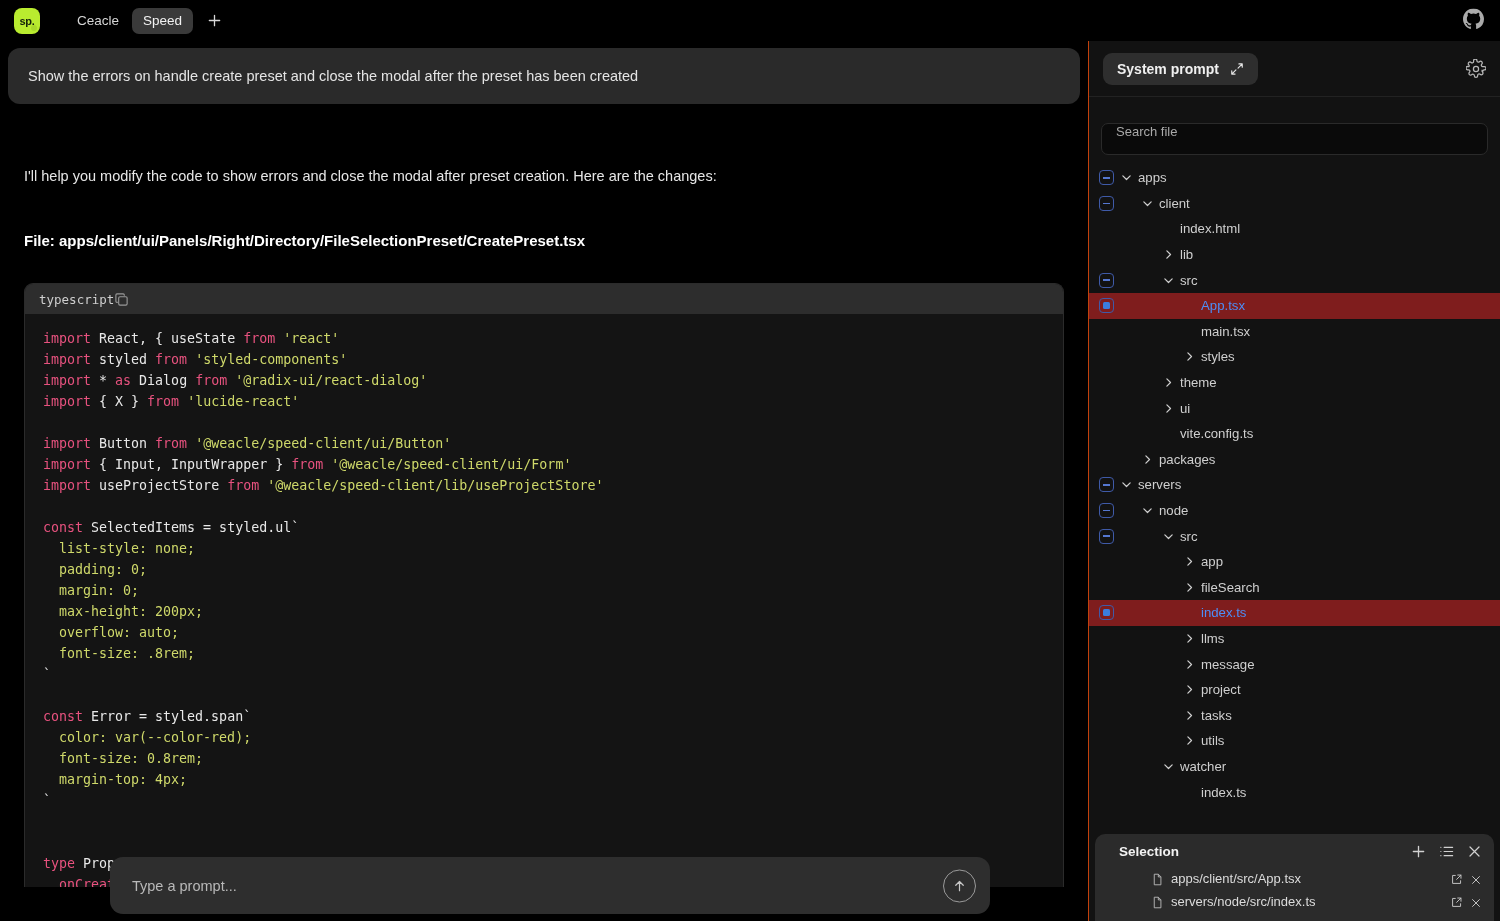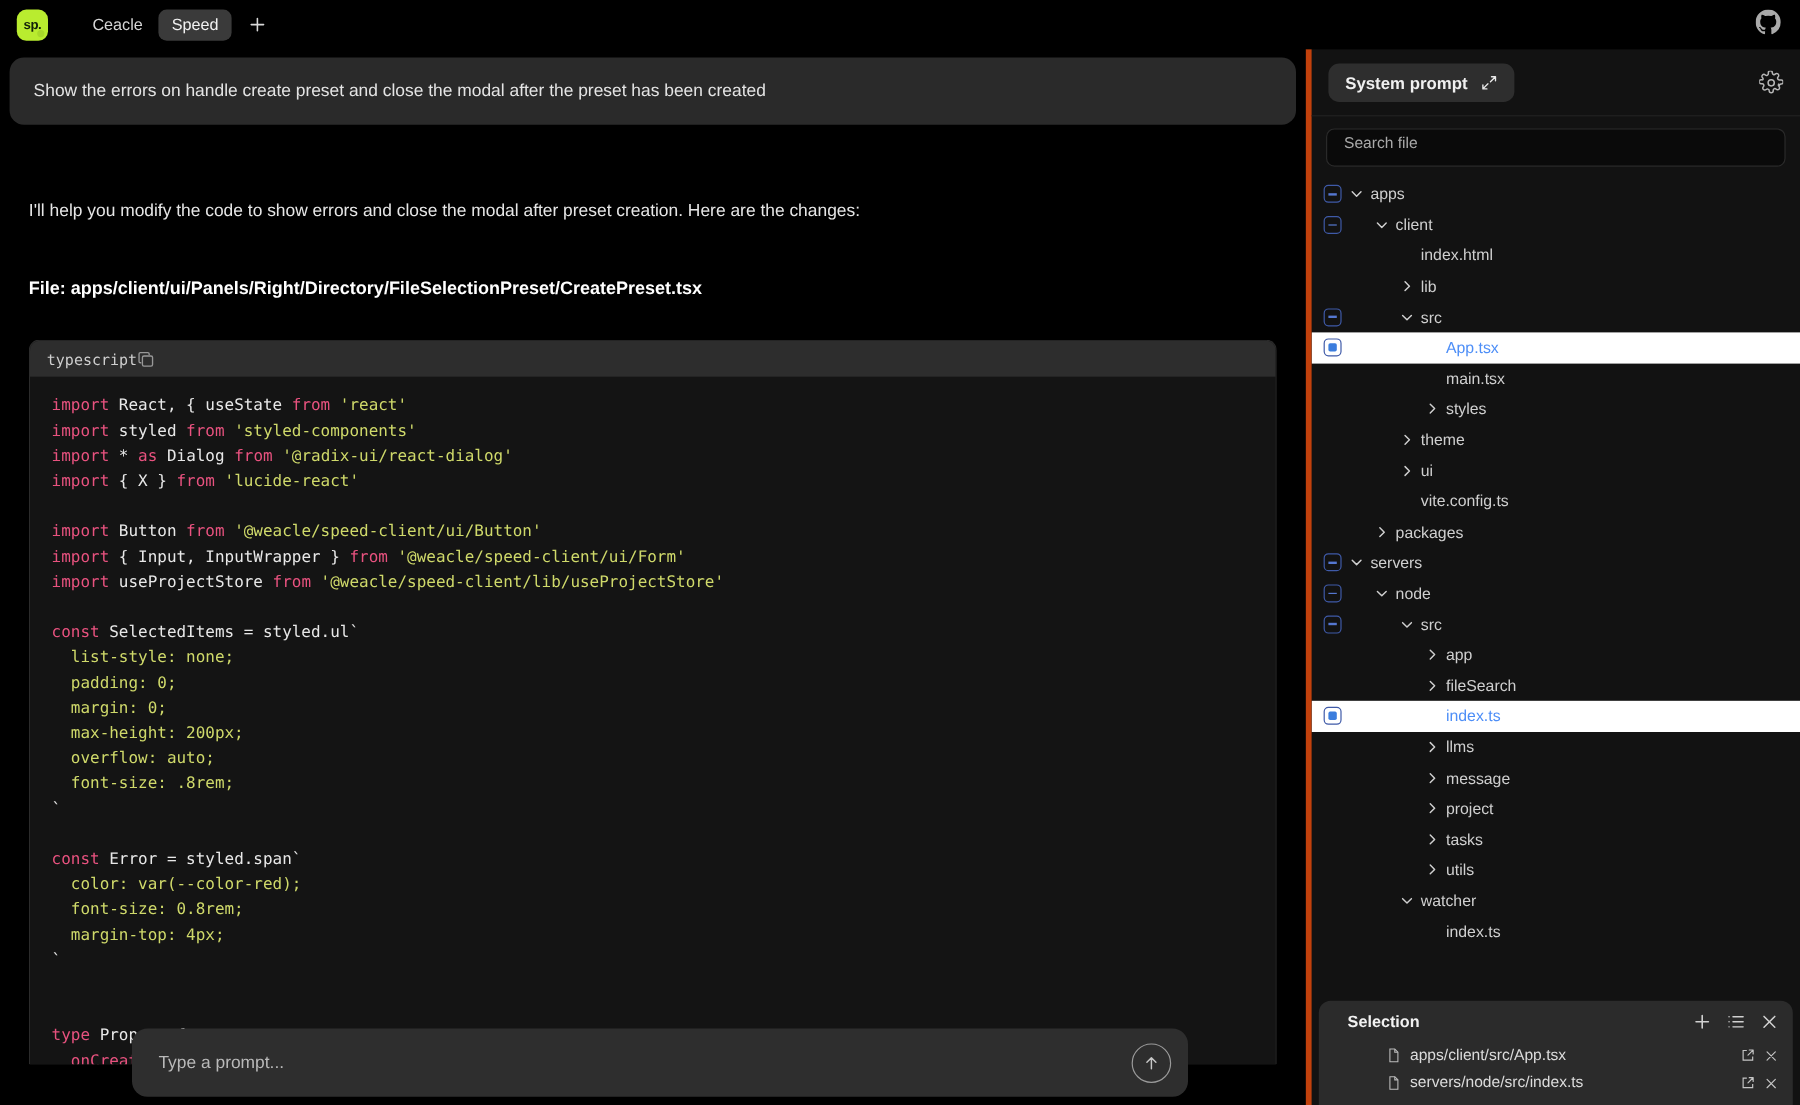--- a/index.html
+++ b/index.html
@@ -43,21 +43,21 @@
     display: flex; align-items: center; justify-content: center;
     color: #d8d8d8; cursor: pointer;
   }
   .gh { position: absolute; right: 16px; top: 50%; transform: translateY(-50%); cursor: pointer; opacity: .82; }
 
   
   .body { flex: 1 1 auto; display: flex; min-height: 0; }
   .left { position: relative; width: 1088px; flex: 0 0 1088px; background: #000; min-height:0; }
   .right {
     width: 412px; flex: 0 0 412px; background: #121212;
-    border-left: 5px solid #c2410c;
+    border-left: 1px solid #c2410c;
     display: flex; flex-direction: column; min-height: 0;
   }
 
   
   .convo {
     position: absolute; inset: 0 0 0 0;
     padding: 7px 8px 0 8px;
     overflow: hidden;
   }
   .user-msg {
@@ -129,36 +129,36 @@
   .sysprompt {
     display: flex; align-items: center; gap: 11px;
     background: #2e2e2e; border-radius: 9px; padding: 8px 14px;
     color: #f0f0f0; font-size: 14px; font-weight: bold; cursor: pointer;
   }
   .gear { cursor: pointer; opacity: .85; display:flex; }
 
   .search-wrap { padding: 10px 12px 8px 12px; }
   .search-box {
     height: 32px; background: #0a0a0a; border: 1px solid #2a2a2a;
-    border-radius: 7px; display: flex; align-items: flex-end; padding: 12px 14px;
+    border-radius: 7px; display: flex; align-items: flex-start; padding: 0 14px; margin-top: 16px;
   }
   .search-box input {
     width: 100%; background: transparent; border: none; outline: none;
     color: #ddd; font-size: 13px; font-family: "Liberation Sans", sans-serif;
   }
   .search-box input::placeholder { color: #a9a9a9; }
 
   
   .tree { flex: 1 1 auto; overflow: hidden; padding-top: 2px; position: relative; }
   .trow {
     height: 25.6px; display: flex; align-items: center;
     position: relative; cursor: pointer; padding-left: 10px;
     color: #cfcfcf; font-size: 13.2px;
   }
-  .trow.sel { background: #ffffff; }
+  .trow.sel { background: #7f1d1d; }
   .trow.sel .tlabel { color: #4d8ef7; }
   .cb {
     width: 15px; height: 15px; border-radius: 4px;
     border: 1px solid #3f5aa8; flex: 0 0 15px;
     display: flex; align-items: center; justify-content: center;
     margin-right: 4px;
   }
   .cb.none { border-color: transparent; }
   .cb .dash { width: 7px; height: 1.6px; background: #5577d0; }
   .cb .sq { width: 7px; height: 7px; background: #3b7ddd; border-radius: 1.5px; }

